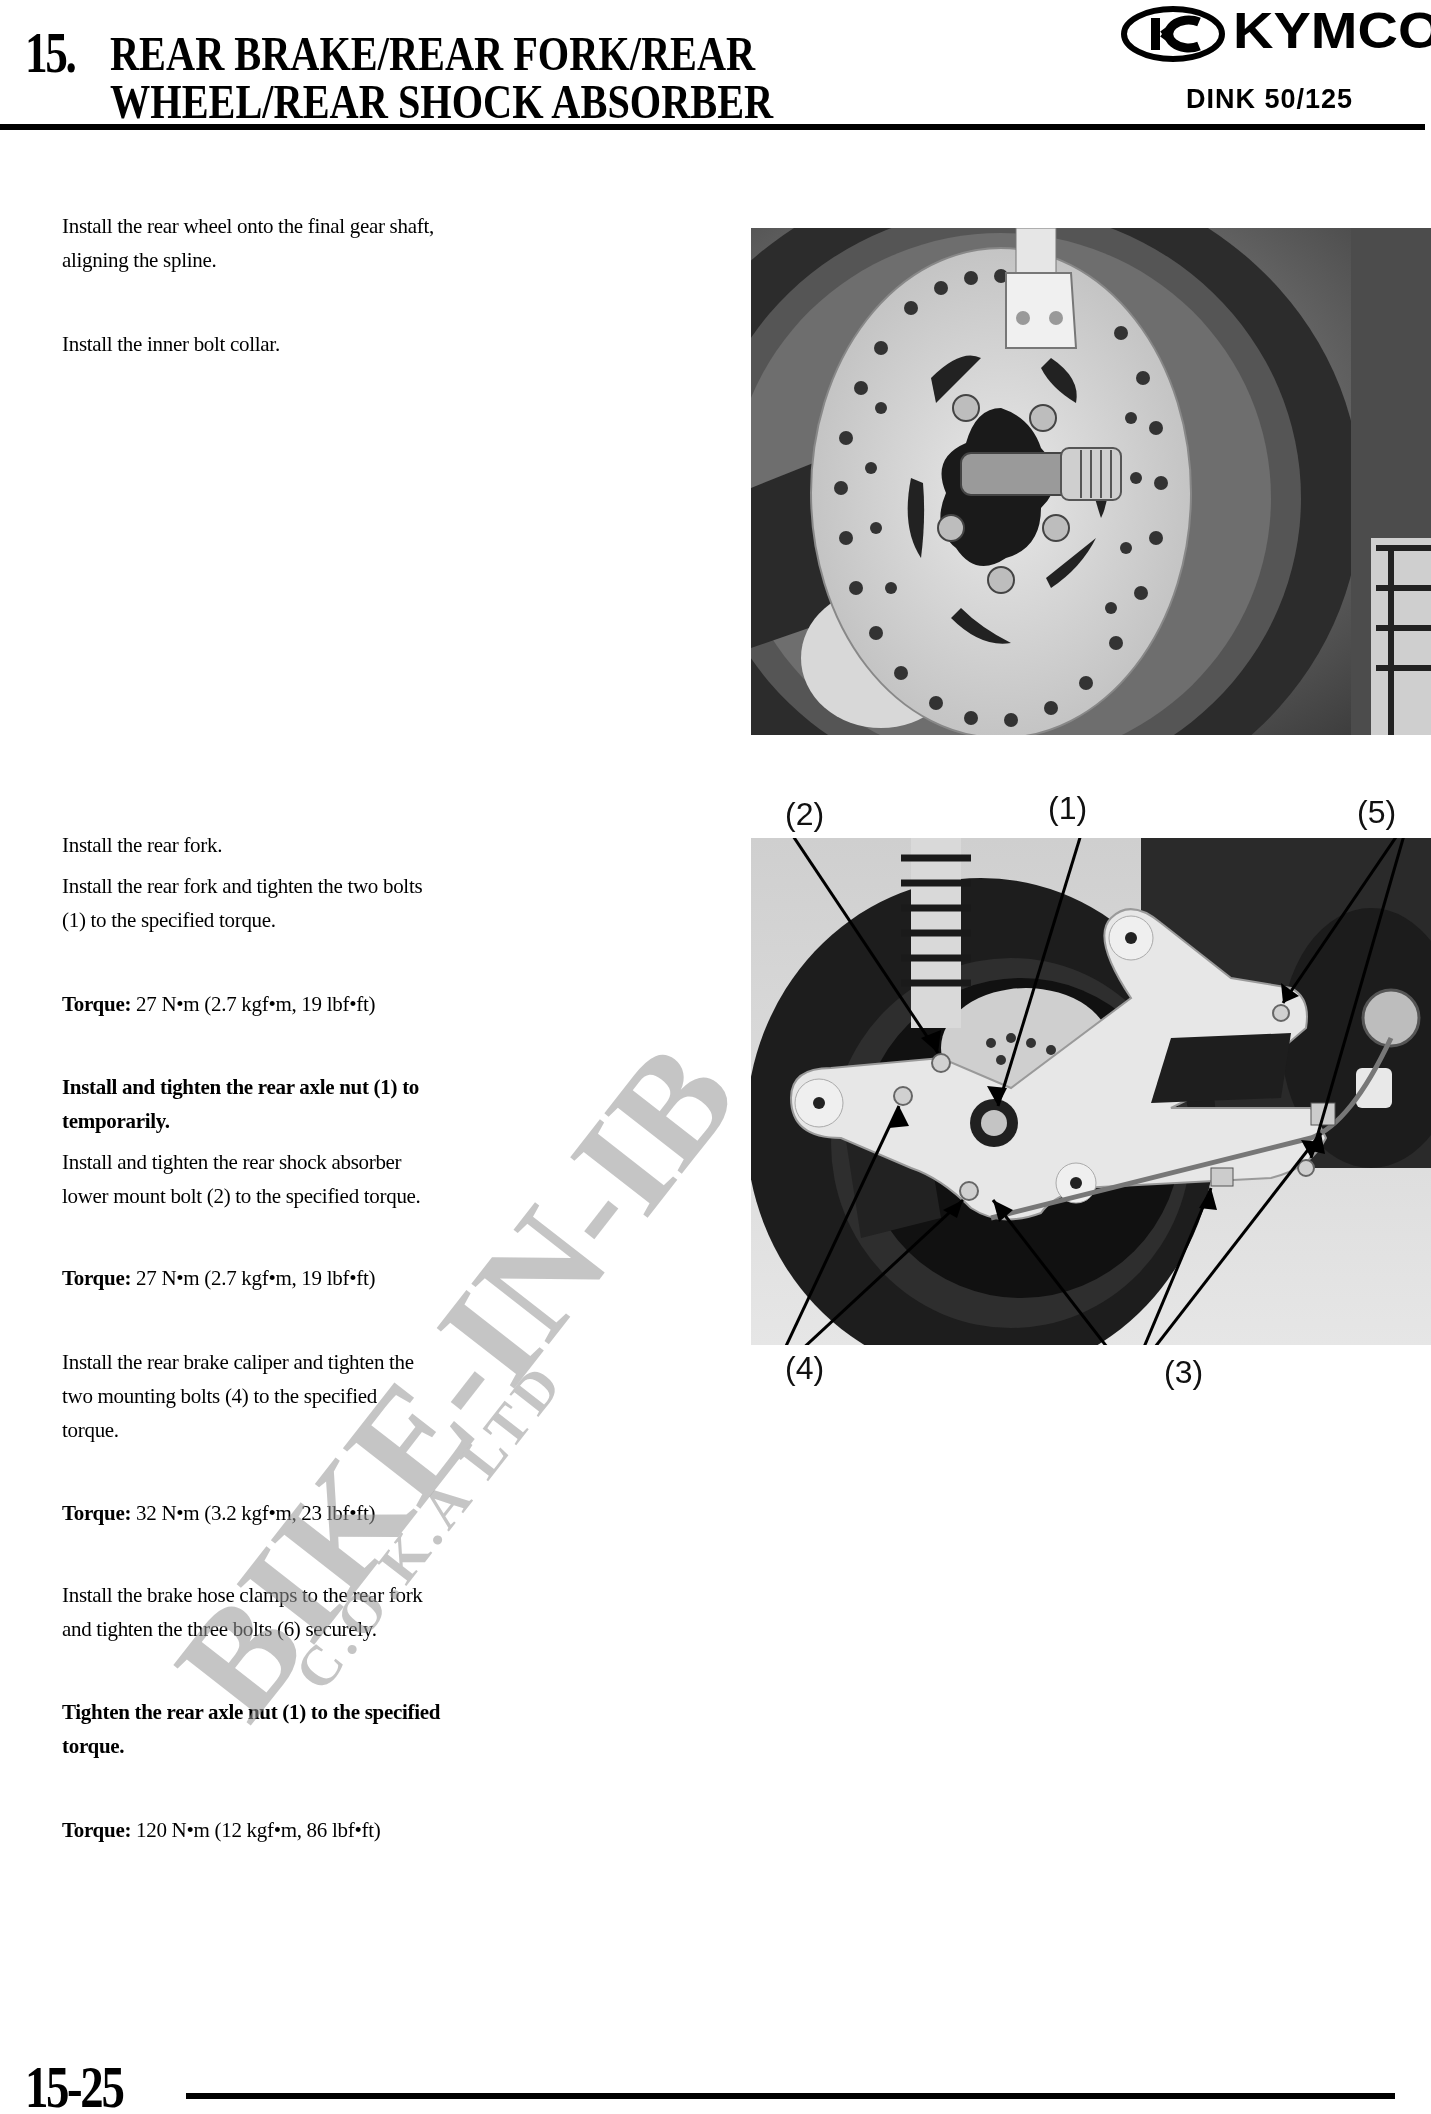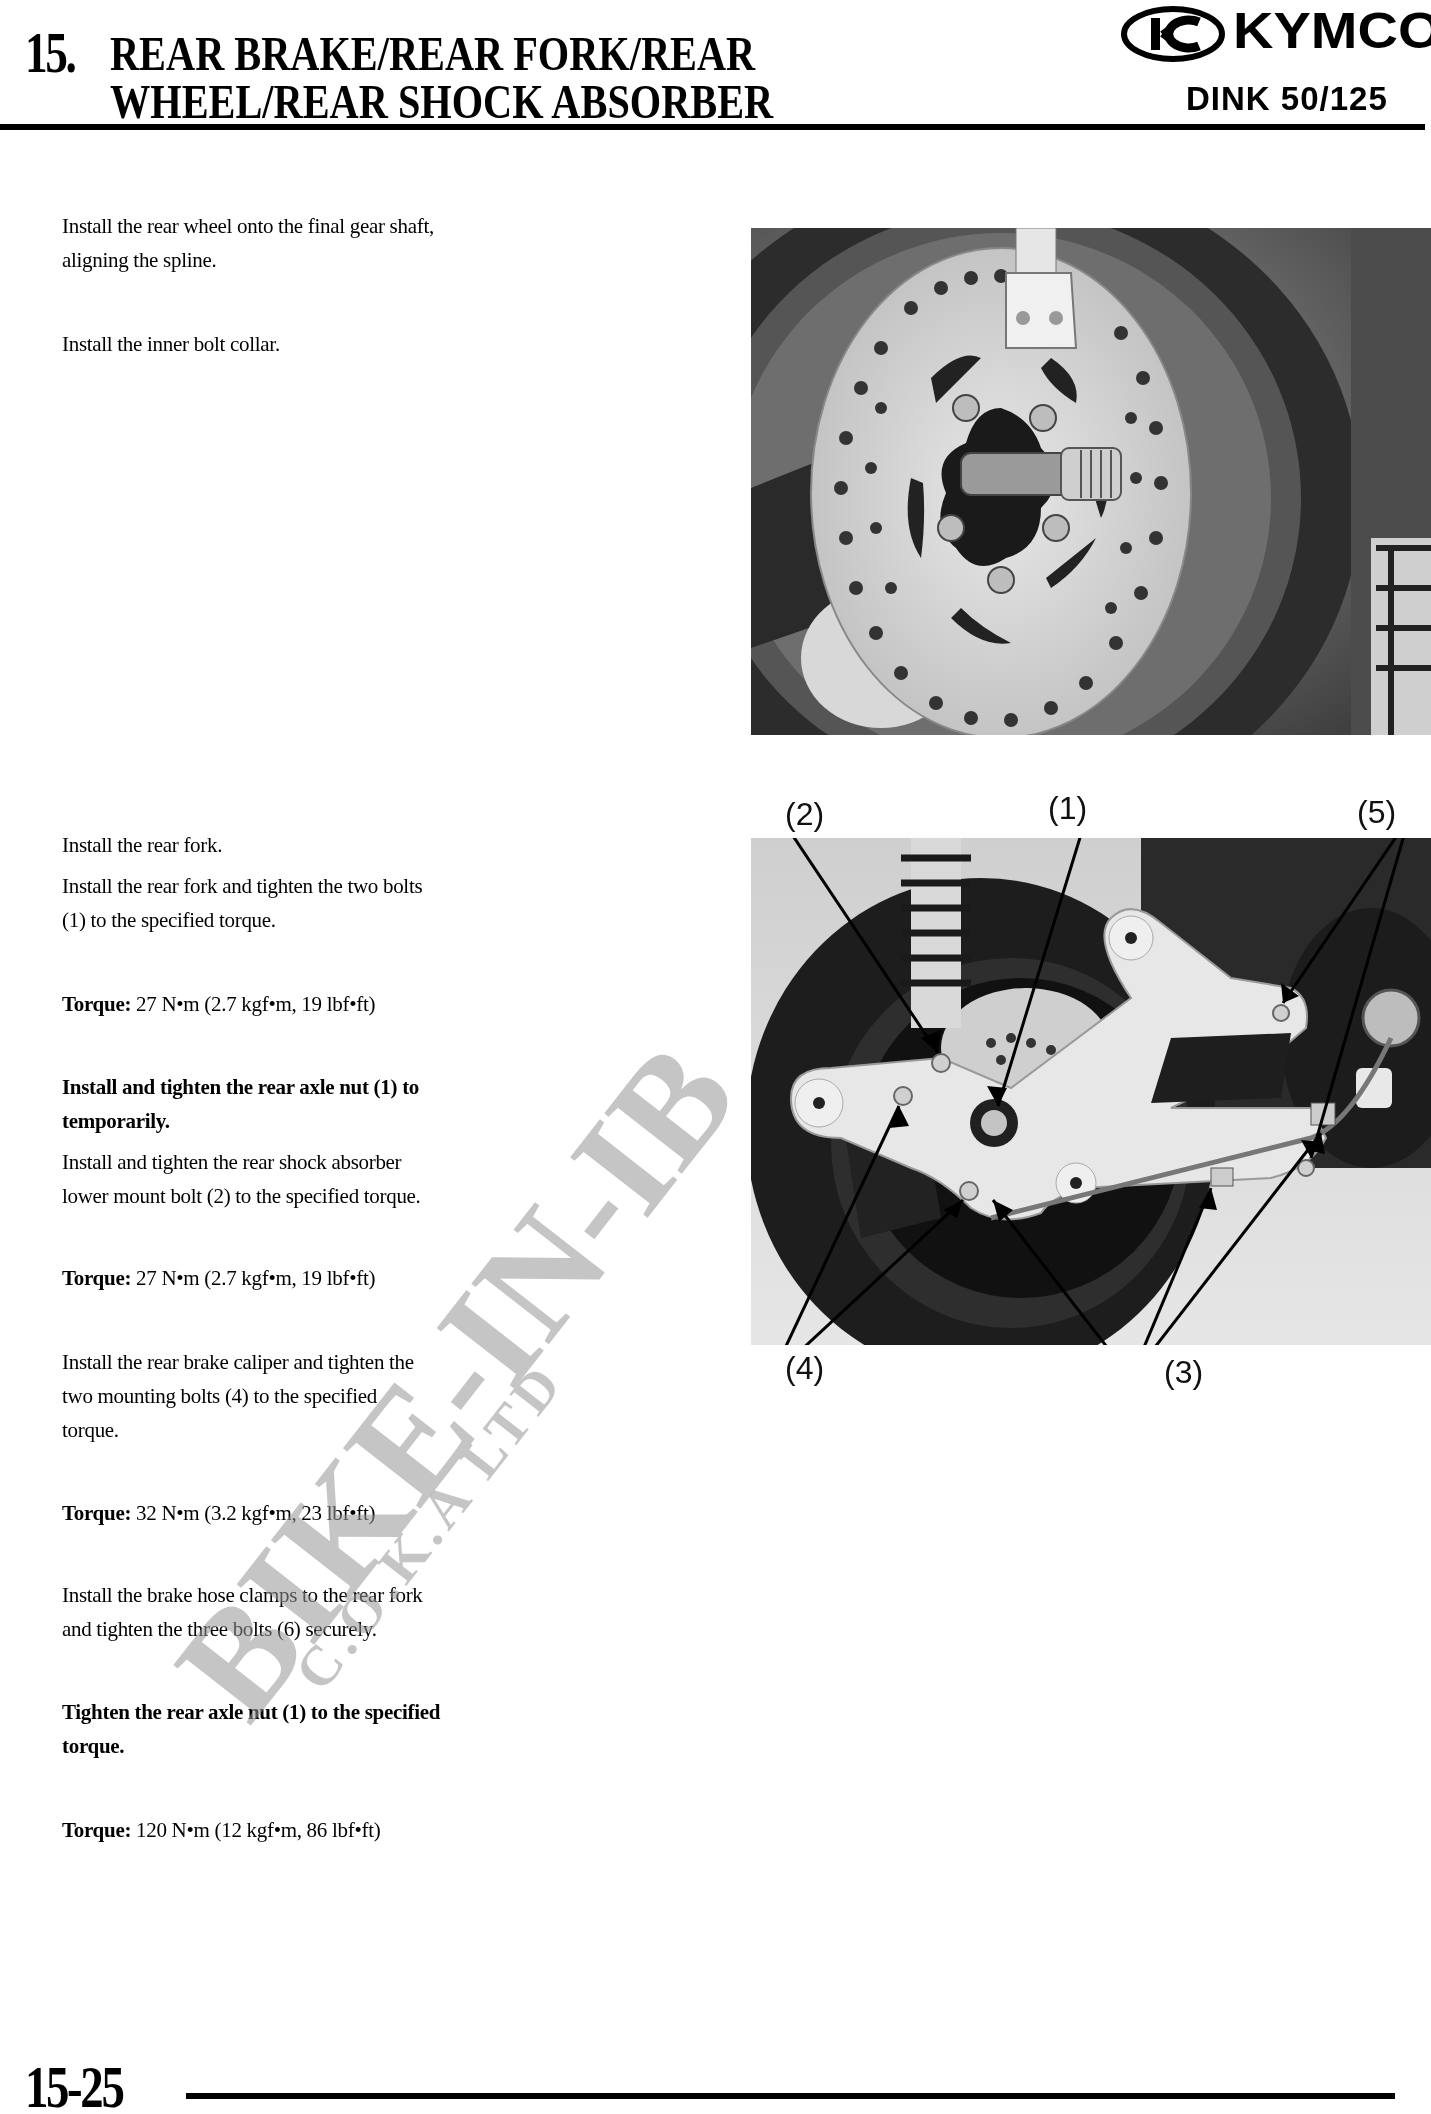--- a/index.html
+++ b/index.html
@@ -6,21 +6,21 @@
   body { width: 1431px; height: 2114px; position: relative; overflow: hidden; font-family: "Liberation Serif", "DejaVu Serif", serif; color: #000; }
 
   
   .hdr-num { position: absolute; left: 25px; top: 24px; font-family: "Liberation Serif", serif; font-weight: bold; font-size: 58px; line-height: 58px; letter-spacing: -3px; transform: scaleX(0.78); transform-origin: left top; }
   .hdr-title { position: absolute; left: 110px; top: 30px; font-family: "Liberation Serif", serif; font-weight: bold; font-size: 48px; line-height: 48px; transform: scaleX(0.84); transform-origin: left top; white-space: nowrap; }
   .hdr-title .l2 { display: block; margin-top: 0px; }
   .hdr-rule { position: absolute; left: 0; top: 124px; width: 1425px; height: 6px; background: #000; }
   .logo { position: absolute; left: 1121px; top: 6px; height: 56px; display: flex; }
   .logo svg { display: block; }
   .logo-word { font-family: "Liberation Sans", "DejaVu Sans", sans-serif; font-weight: bold; font-size: 50px; line-height: 50px; letter-spacing: 0px; margin-left: 8px; transform: scaleX(1.12); transform-origin: left center; }
-  .model { position: absolute; left: 1186px; top: 84px; font-family: "Liberation Sans", "DejaVu Sans", sans-serif; font-weight: bold; font-size: 33px; line-height: 30px; letter-spacing: 1px; }
+  .model { position: absolute; left: 1186px; top: 84px; font-family: "Liberation Sans", "DejaVu Sans", sans-serif; font-weight: bold; font-size: 27px; line-height: 30px; letter-spacing: 1px; }
 
   
   .para { position: absolute; left: 62px; font-size: 21px; line-height: 34px; width: 640px; letter-spacing: -0.3px; }
   .para b { font-weight: bold; }
 
   
   .photo { position: absolute; left: 751px; width: 680px; height: 507px; overflow: hidden; background: #777; }
   .photo svg { display: block; }
   .callout { position: absolute; font-family: "Liberation Sans", "DejaVu Sans", sans-serif; font-size: 32px; line-height: 32px; color: #111; }
 

